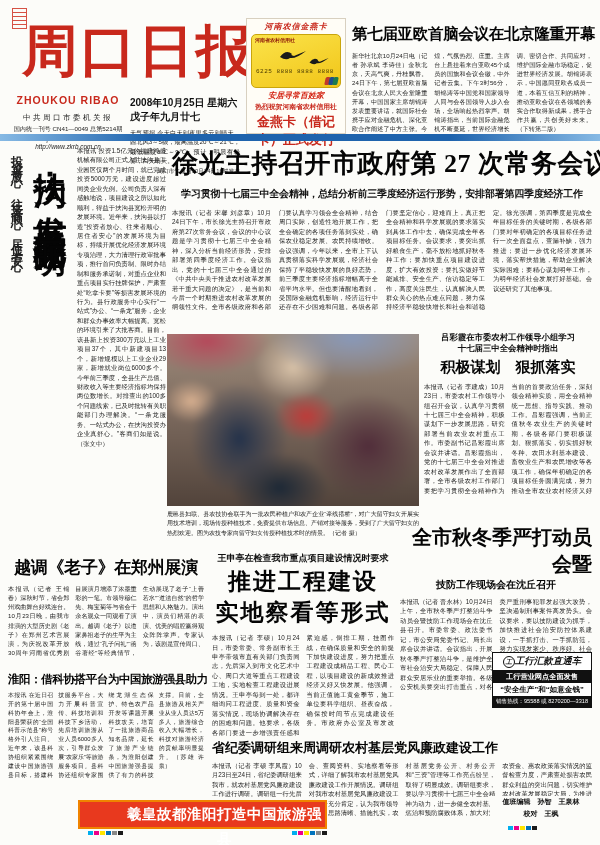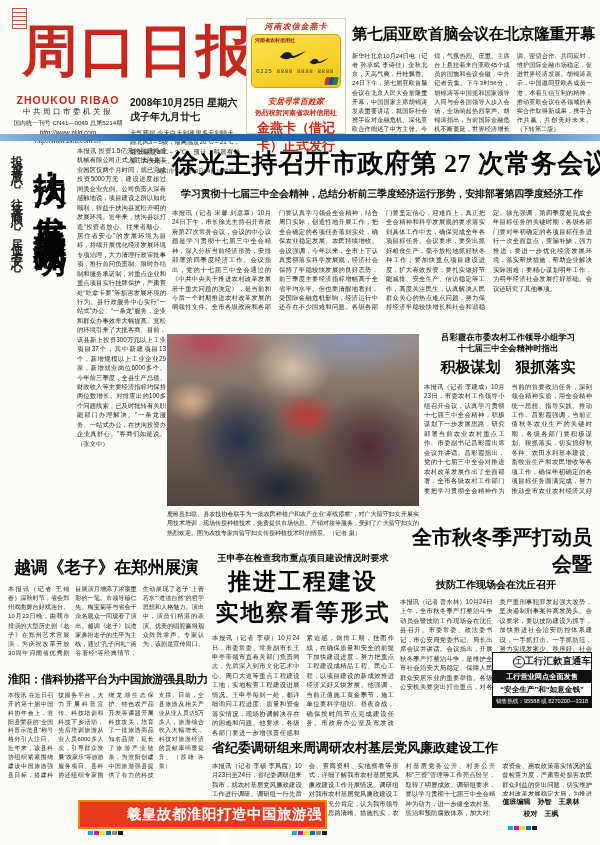--- a/index.html
+++ b/index.html
@@ -7,40 +7,40 @@
         font-family:"Liberation Sans","DejaVu Sans",sans-serif;overflow:hidden;color:#1c1c1c;}
   .abs{position:absolute;}
   .serif{font-family:"Liberation Serif","DejaVu Serif",serif;}
   .bt{font-size:6.3px;line-height:1.5;text-align:justify;color:#222;overflow:hidden;}
   .hl{color:#050505;font-weight:900;}
   
   .mast-title{font-family:"DejaVu Serif","Liberation Serif",serif;font-weight:900;color:#c8281c;
               font-size:56px;letter-spacing:2px;transform:rotate(-1.5deg);white-space:nowrap;}
   .mast-info{width:112px;text-align:center;}
   .mast-en{color:#c8281c;font-weight:900;font-size:10.5px;letter-spacing:1px;}
-  .mast-organ{font-size:7.5px;letter-spacing:2.5px;margin-top:1px;color:#222;}
+  .mast-organ{font-size:7.5px;letter-spacing:2.5px;margin-top:7px;color:#222;}
   .mast-issue{font-size:6.2px;margin-top:2px;color:#222;}
   .mast-url{font-size:6.4px;font-style:italic;margin-top:1px;color:#222;}
   .date-line{font-size:10px;font-weight:bold;color:#111;}
   .weather{font-size:6.2px;line-height:1.5;text-align:justify;margin-top:4px;color:#222;}
   .weather-src{font-size:5.8px;text-align:right;margin-top:2px;color:#333;}
   .blue-bar{left:0;top:134px;width:600px;height:7px;
             background:linear-gradient(90deg,#86b9e4,#1e63ad 25%,#1e63ad 75%,#86b9e4);}
   
   .bank-ad{left:246px;top:18px;width:100px;height:116px;border:1px solid #d8d0c0;background:#fffdf6;
            padding:2px 3px;box-sizing:border-box;text-align:center;}
   .bank-script{color:#c8281c;font-size:8px;font-weight:bold;font-style:italic;letter-spacing:1px;}
   .bank-card{position:relative;margin:2px auto 0;width:88px;height:52px;border-radius:5px;
              background:linear-gradient(160deg,#fbe34a,#f1c518);border:1px solid #c9a50c;overflow:hidden;}
   .bank-card-name{position:absolute;left:3px;top:2px;font-size:5px;color:#8a1208;font-weight:bold;}
   .card-number{position:absolute;left:4px;bottom:12px;font-size:6px;letter-spacing:.5px;color:#4a3a00;
                font-family:"Liberation Mono","DejaVu Sans Mono",monospace;}
   .unionpay{position:absolute;right:2px;bottom:2px;display:flex;}
   .unionpay span{width:5px;height:8px;border-radius:1.5px;margin-left:-1px;transform:skewX(-12deg);}
-  .bank-slogan{color:#d42413;font-size:8px;font-weight:900;font-style:italic;margin-top:8px;}
+  .bank-slogan{color:#d42413;font-size:8px;font-weight:900;font-style:italic;margin-top:2px;}
   .bank-congrats{color:#c8281c;font-size:6.8px;font-weight:900;margin-top:1px;}
   .bank-launch{color:#c8281c;font-size:13px;font-weight:900;margin-top:1px;}
   
   .top-headline{font-size:15.5px;letter-spacing:-.3px;white-space:nowrap;}
   .main-headline{font-size:26px;text-align:center;letter-spacing:.5px;white-space:nowrap;}
   .main-subhead{font-size:10px;font-weight:bold;text-align:center;color:#111;margin-top:6px;letter-spacing:-.2px;}
   .v-kicker{writing-mode:vertical-rl;text-orientation:upright;font-size:12px;font-weight:bold;
             letter-spacing:5px;color:#222;}
   .v-headline{writing-mode:vertical-rl;text-orientation:upright;font-size:33px;letter-spacing:4px;}
   .kicker{font-size:8.4px;font-weight:bold;text-align:center;color:#111;line-height:1.35;}
@@ -55,22 +55,22 @@
       radial-gradient(ellipse 80px 76px at 78% 64%, #512d3a 0%, transparent 70%),
       radial-gradient(ellipse 52px 40px at 55% 48%, #c03a38 0%, transparent 62%),
       radial-gradient(ellipse 46px 36px at 12% 40%, #d8b090 0%, transparent 60%),
       radial-gradient(ellipse 70px 50px at 45% 86%, #1c2836 0%, transparent 70%),
       linear-gradient(180deg,#a39180 0%,#7c6a5e 45%,#4e4038 100%);}
   .caption{left:167px;top:510px;width:252px;font-size:6px;line-height:1.55;text-align:justify;color:#222;}
   
   .banner{left:80px;top:802px;width:201px;height:25px;background:#e8391e;box-shadow:0 0 0 2px #f08300;
           color:#fff;font-weight:900;font-size:14.5px;text-align:center;line-height:25px;letter-spacing:.5px;padding-left:44px;}
   .icbc{left:492px;top:652px;width:100px;border:1.5px solid #111;background:#fff;box-sizing:border-box;text-align:center;}
-  .icbc-title{display:flex;align-items:center;justify-content:flex-end;gap:0;font-weight:900;font-size:9.5px;
-              padding:2px 0;color:#111;}
+  .icbc-title{display:flex;align-items:center;justify-content:center;gap:0;font-weight:900;font-size:9.5px;
+              padding:2px 0;color:#111;font-style:italic;}
   .icbc-logo{display:inline-block;width:10px;height:10px;border:1.2px solid #111;border-radius:50%;
              font-size:6.5px;line-height:10px;font-weight:900;}
   .icbc-row-dark{background:#111;color:#fff;font-size:7.2px;font-weight:bold;padding:1.5px 0;}
   .icbc-row-light{color:#111;font-size:7.6px;font-weight:900;padding:1.5px 0;}
   .icbc-row-tel{background:#111;color:#fff;font-size:5.6px;padding:1.5px 0;}
   .credits{font-size:7px;font-weight:bold;text-align:center;line-height:1.7;background:#fcfcf9;color:#111;}
   .regmarks{display:flex;gap:1px;}
   .regmarks span{width:5px;height:4px;display:inline-block;}
   .corner-stamp{left:12px;top:8px;width:13px;height:19px;border:1px solid #d03425;
      background:repeating-linear-gradient(180deg,transparent 0 3px,#d03425 3px 4px);opacity:.85;}

